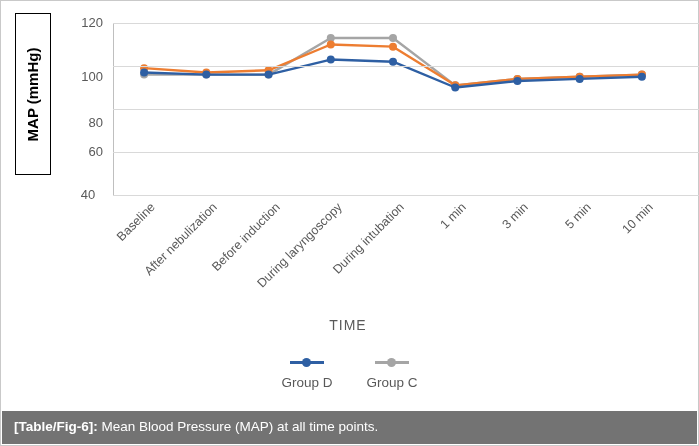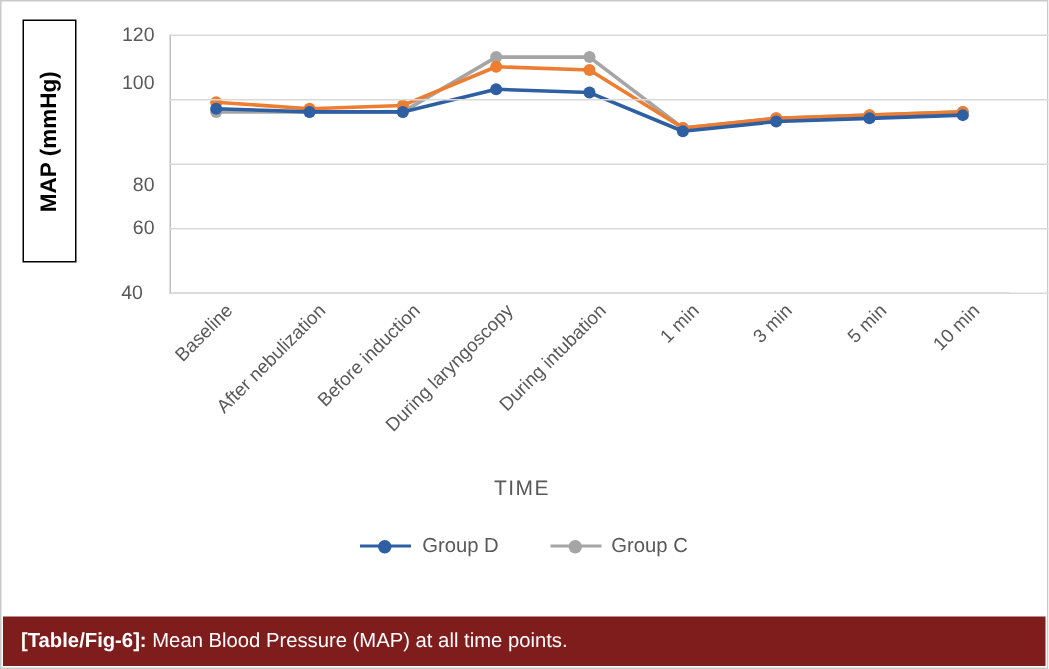--- a/index.html
+++ b/index.html
@@ -79,35 +79,35 @@
   }
   
   #legend{
     position:absolute;
     left:0;right:0;top:355px;
     display:flex;
     justify-content:center;
     gap:34px;
     align-items:center;
   }
-  .legend-item{display:flex;align-items:center;gap:7px;}
+  .legend-item{display:flex;align-items:center;gap:7px;flex-direction:column;}
   .legend-mark{position:relative;width:34px;height:12px;}
   .legend-mark .lm-line{
     position:absolute;top:5px;left:0;width:34px;height:2.5px;
   }
   .legend-mark .lm-dot{
     position:absolute;top:2px;left:12px;width:9px;height:9px;border-radius:50%;
   }
   .legend-label{font-size:13.5px;color:#595959;}
   
   #caption{
     position:absolute;
     left:1px;bottom:1px;
     width:695px;
-    background:#7f1d1d;
+    background:#737373;
     color:#ffffff;
     padding:7px 0 8px 0;
   }
   #caption-line1{
     font-size:13.5px;
     padding:0 12px;
     line-height:18px;
   }
   #caption-line1 b{font-weight:bold;}
   #caption-line2{
@@ -160,21 +160,21 @@
           <circle cx="217.77777777777777" cy="36.55000000000001" r="4" fill="#2e5fa3"></circle>
           <circle cx="280" cy="38.69999999999999" r="4" fill="#2e5fa3"></circle>
           <circle cx="342.22222222222223" cy="64.5" r="4" fill="#2e5fa3"></circle>
           <circle cx="404.44444444444446" cy="58.05" r="4" fill="#2e5fa3"></circle>
           <circle cx="466.6666666666667" cy="55.89999999999999" r="4" fill="#2e5fa3"></circle>
           <circle cx="528.8888888888889" cy="53.75" r="4" fill="#2e5fa3"></circle>
         </svg>
     <div class="gridline" style="top: 0px; background: rgb(217, 217, 217);"></div>
         <div class="ytick-label" style="top: 0px; left: -40px;">120</div>
         <div class="gridline" style="top: 43px; background: rgb(217, 217, 217);"></div>
-        <div class="ytick-label" style="top: 32px; left: -40px;">100</div>
+        <div class="ytick-label" style="top: 54px; left: -40px;">100</div>
         <div class="gridline" style="top: 86px; background: rgb(217, 217, 217);"></div>
         <div class="ytick-label" style="top: 100px; left: -40px;">80</div>
         <div class="gridline" style="top: 129px; background: rgb(217, 217, 217);"></div>
         <div class="ytick-label" style="top: 129px; left: -40px;">60</div>
         <div class="gridline" style="top: 172px; background: rgb(217, 217, 217);"></div>
         <div class="ytick-label" style="top: 172px; left: -40px; text-align: center;">40</div>
       </div>
 
     <div id="xticks">
         <div class="xtick" style="left: 147.111px;">Baseline</div>

